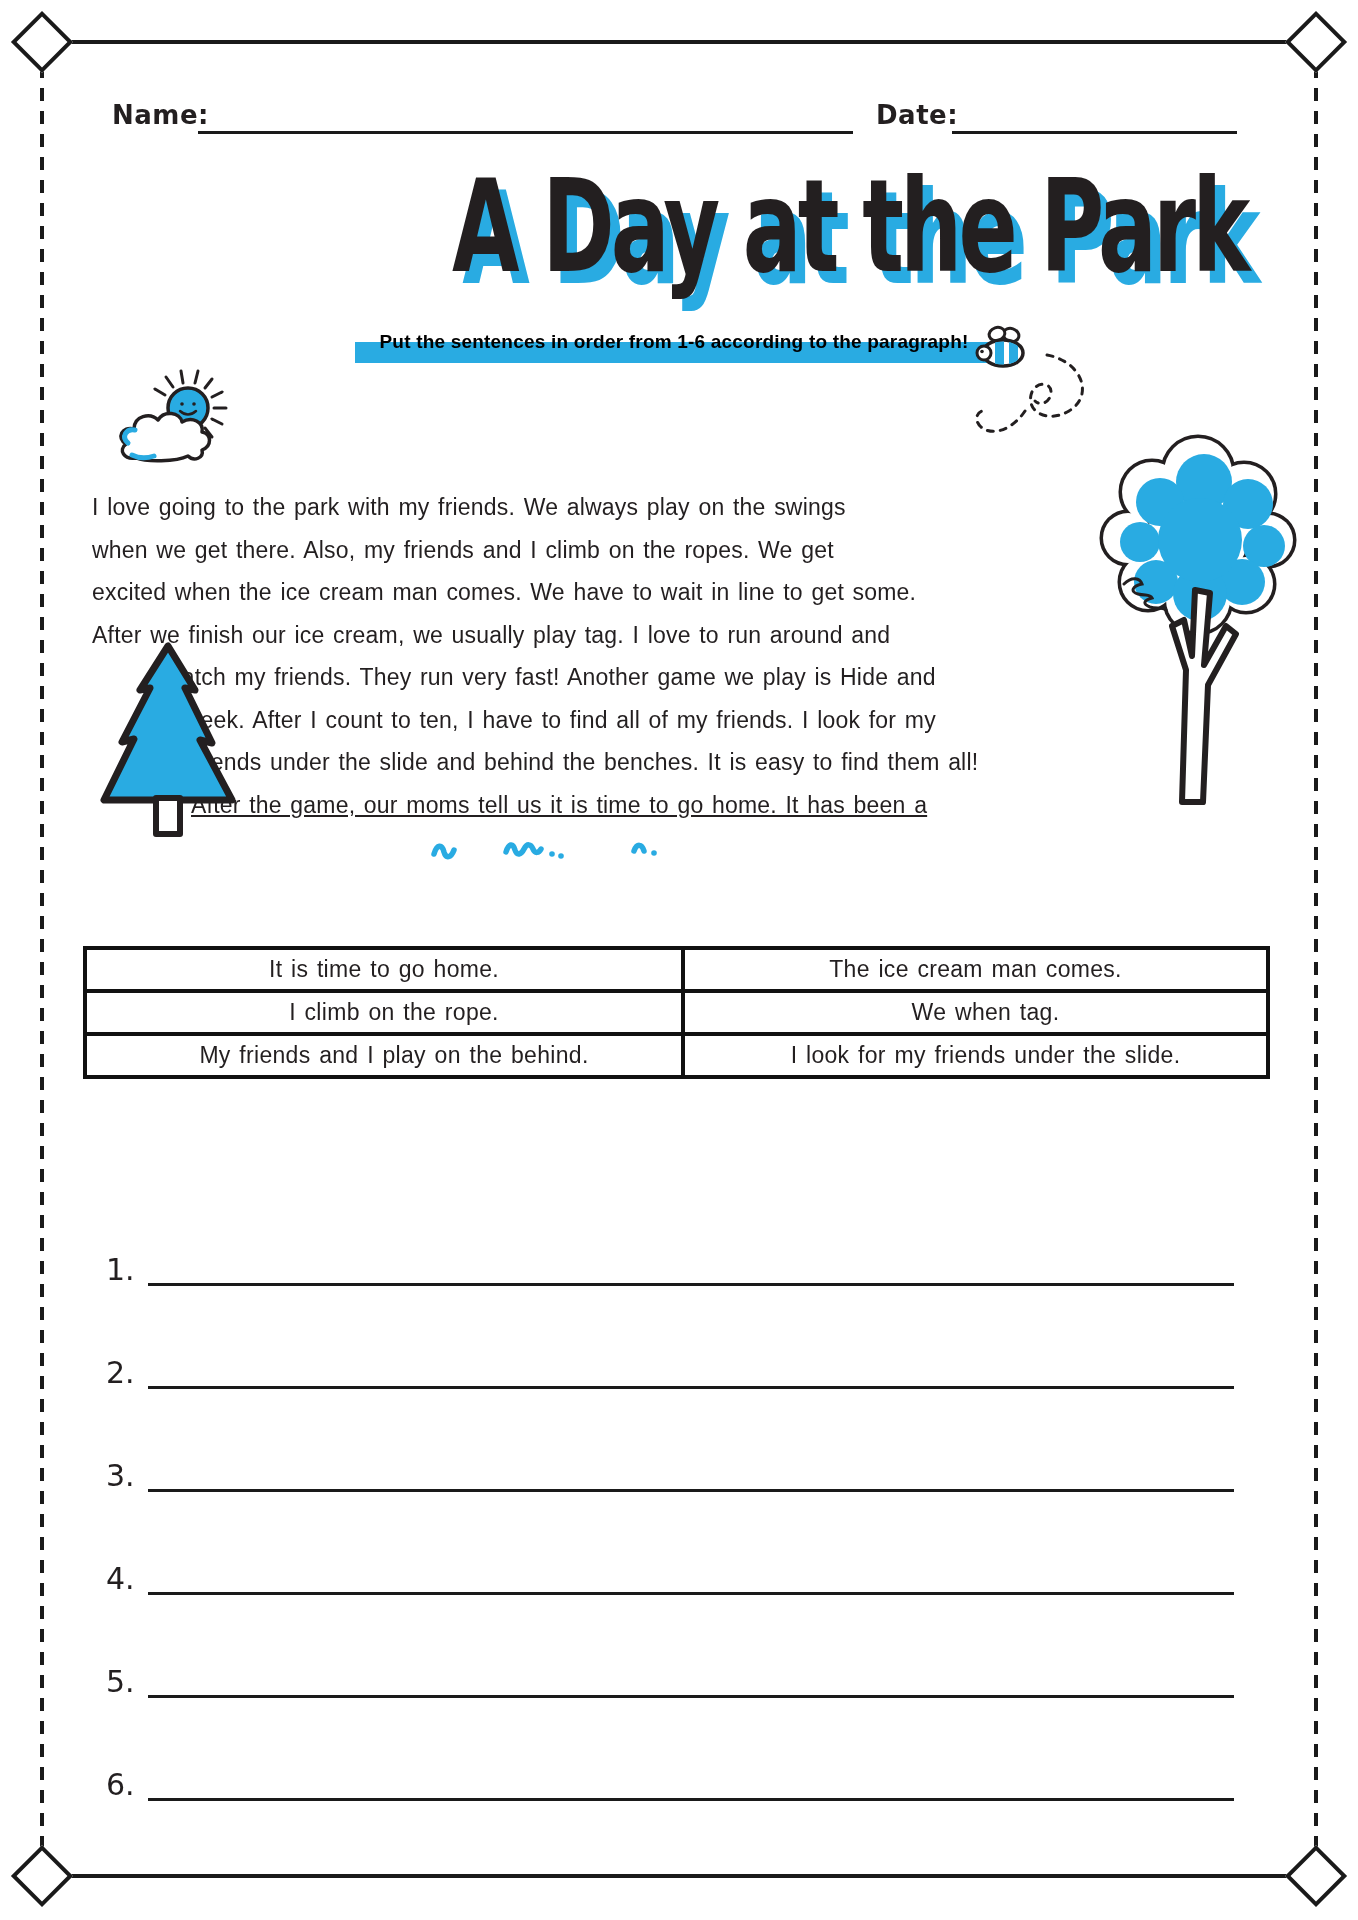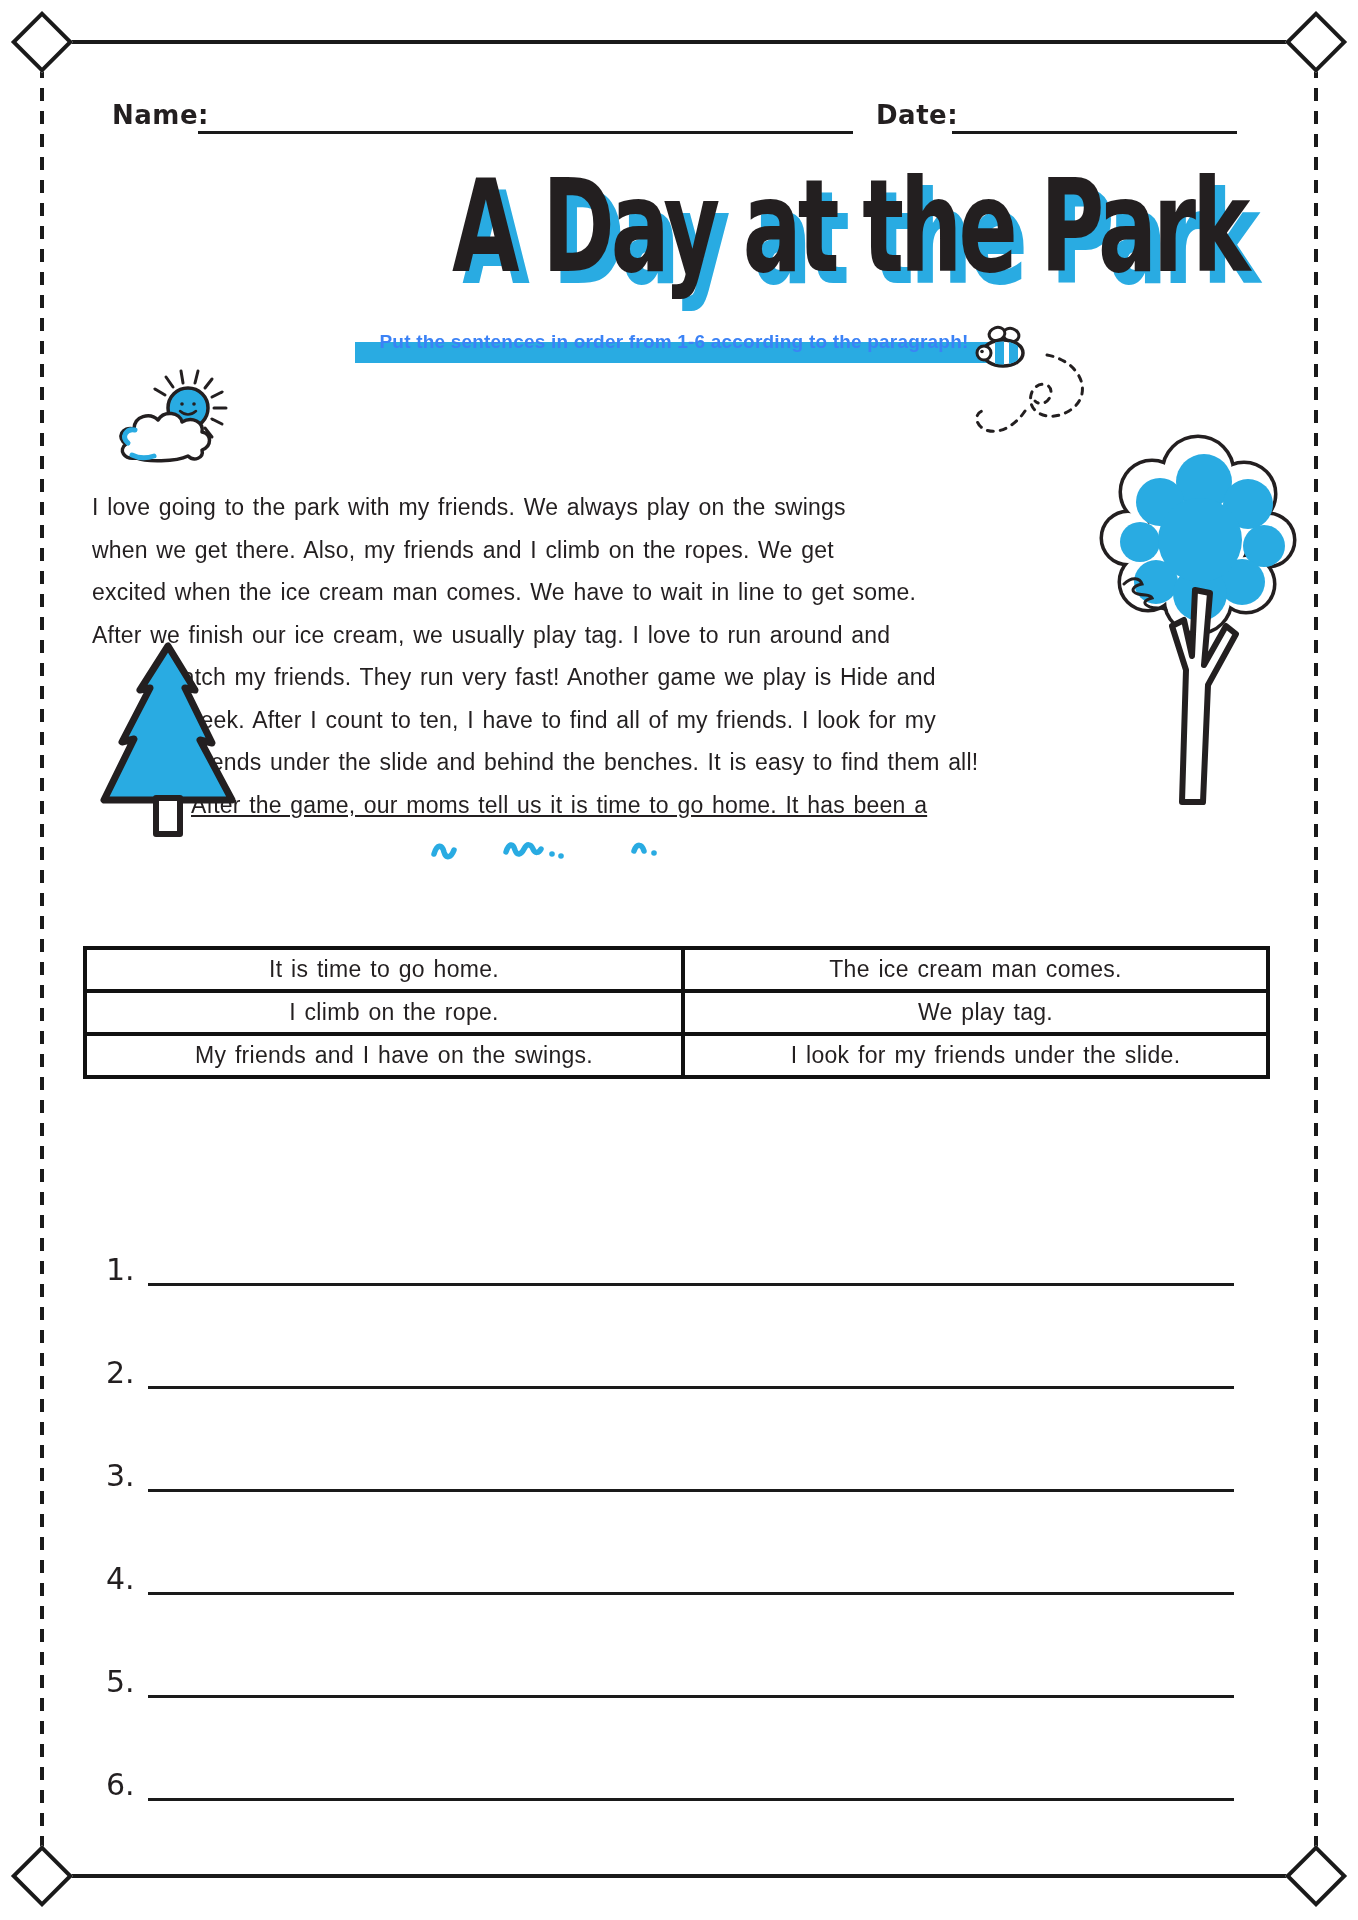--- a/index.html
+++ b/index.html
@@ -28,21 +28,21 @@
   .name-line{left:198px;width:655px;} .date-line{left:952px;width:285px;}
   
   .title-wrap{position:absolute;left:0;right:0;top:162px;text-align:right;}
   .title-text{display:inline-block;white-space:nowrap;
     font-family:"DejaVu Sans",sans-serif;font-weight:800;font-size:112px;line-height:1;
     letter-spacing:-5px;color:#231f20;text-shadow:13px 10px 0 #29abe2;
     transform:scale(0.78,1.15);transform-origin:center top;}
   
   .instr-bar{position:absolute;left:355px;top:342px;width:639px;height:21px;background:#29abe2;}
   .instr-text{position:absolute;left:324px;top:331px;width:700px;text-align:center;
-    font-size:19px;font-weight:700;letter-spacing:.2px;color:#3b82f6;}
+    font-size:19px;font-weight:700;letter-spacing:.2px;color:#000000;}
   
   .deco{position:absolute;}
   
   .para{position:absolute;left:92px;top:486px;width:880px;
     font-size:23px;line-height:42.5px;letter-spacing:.2px;word-spacing:2px;
     font-weight:500;white-space:nowrap;}
   .para .line:nth-child(5){padding-left:78px;}
   .para .line:nth-child(6){padding-left:93px;}
   .para .line:nth-child(7){padding-left:99px;}
   .para .line:nth-child(8){padding-left:99px;text-decoration:underline;}
@@ -203,22 +203,22 @@
   <div class="deco" style="left:1120px;top:572px;width:62px;height:40px;">
     <svg width="62" height="40" viewBox="0 0 62 40">
       <path d="M4,12 c8,-8 16,-6 18,0 c-10,2 -12,8 -4,10 c8,2 12,0 14,4 c-8,2 -10,6 -2,9 c6,2 12,0 16,3" fill="none" stroke="#231f20" stroke-width="3" stroke-linecap="round"></path>
     </svg>
   </div>
 
   <div class="stable">
     <div class="scell">It is time to go home.</div>
     <div class="scell">The ice cream man comes.</div>
     <div class="scell">I climb on the rope.</div>
-    <div class="scell">We play tag.</div>
-    <div class="scell">My friends and I have on the swings.</div>
+    <div class="scell">We when tag.</div>
+    <div class="scell">My friends and I play on the behind.</div>
     <div class="scell">I look for my friends under the slide.</div>
   </div>
 
   <div class="answer-row ar-1">
     <span class="answer-num">1.</span>
     <div class="answer-blank"></div>
   </div>
   <div class="answer-row ar-2">
     <span class="answer-num">2.</span>
     <div class="answer-blank"></div>

